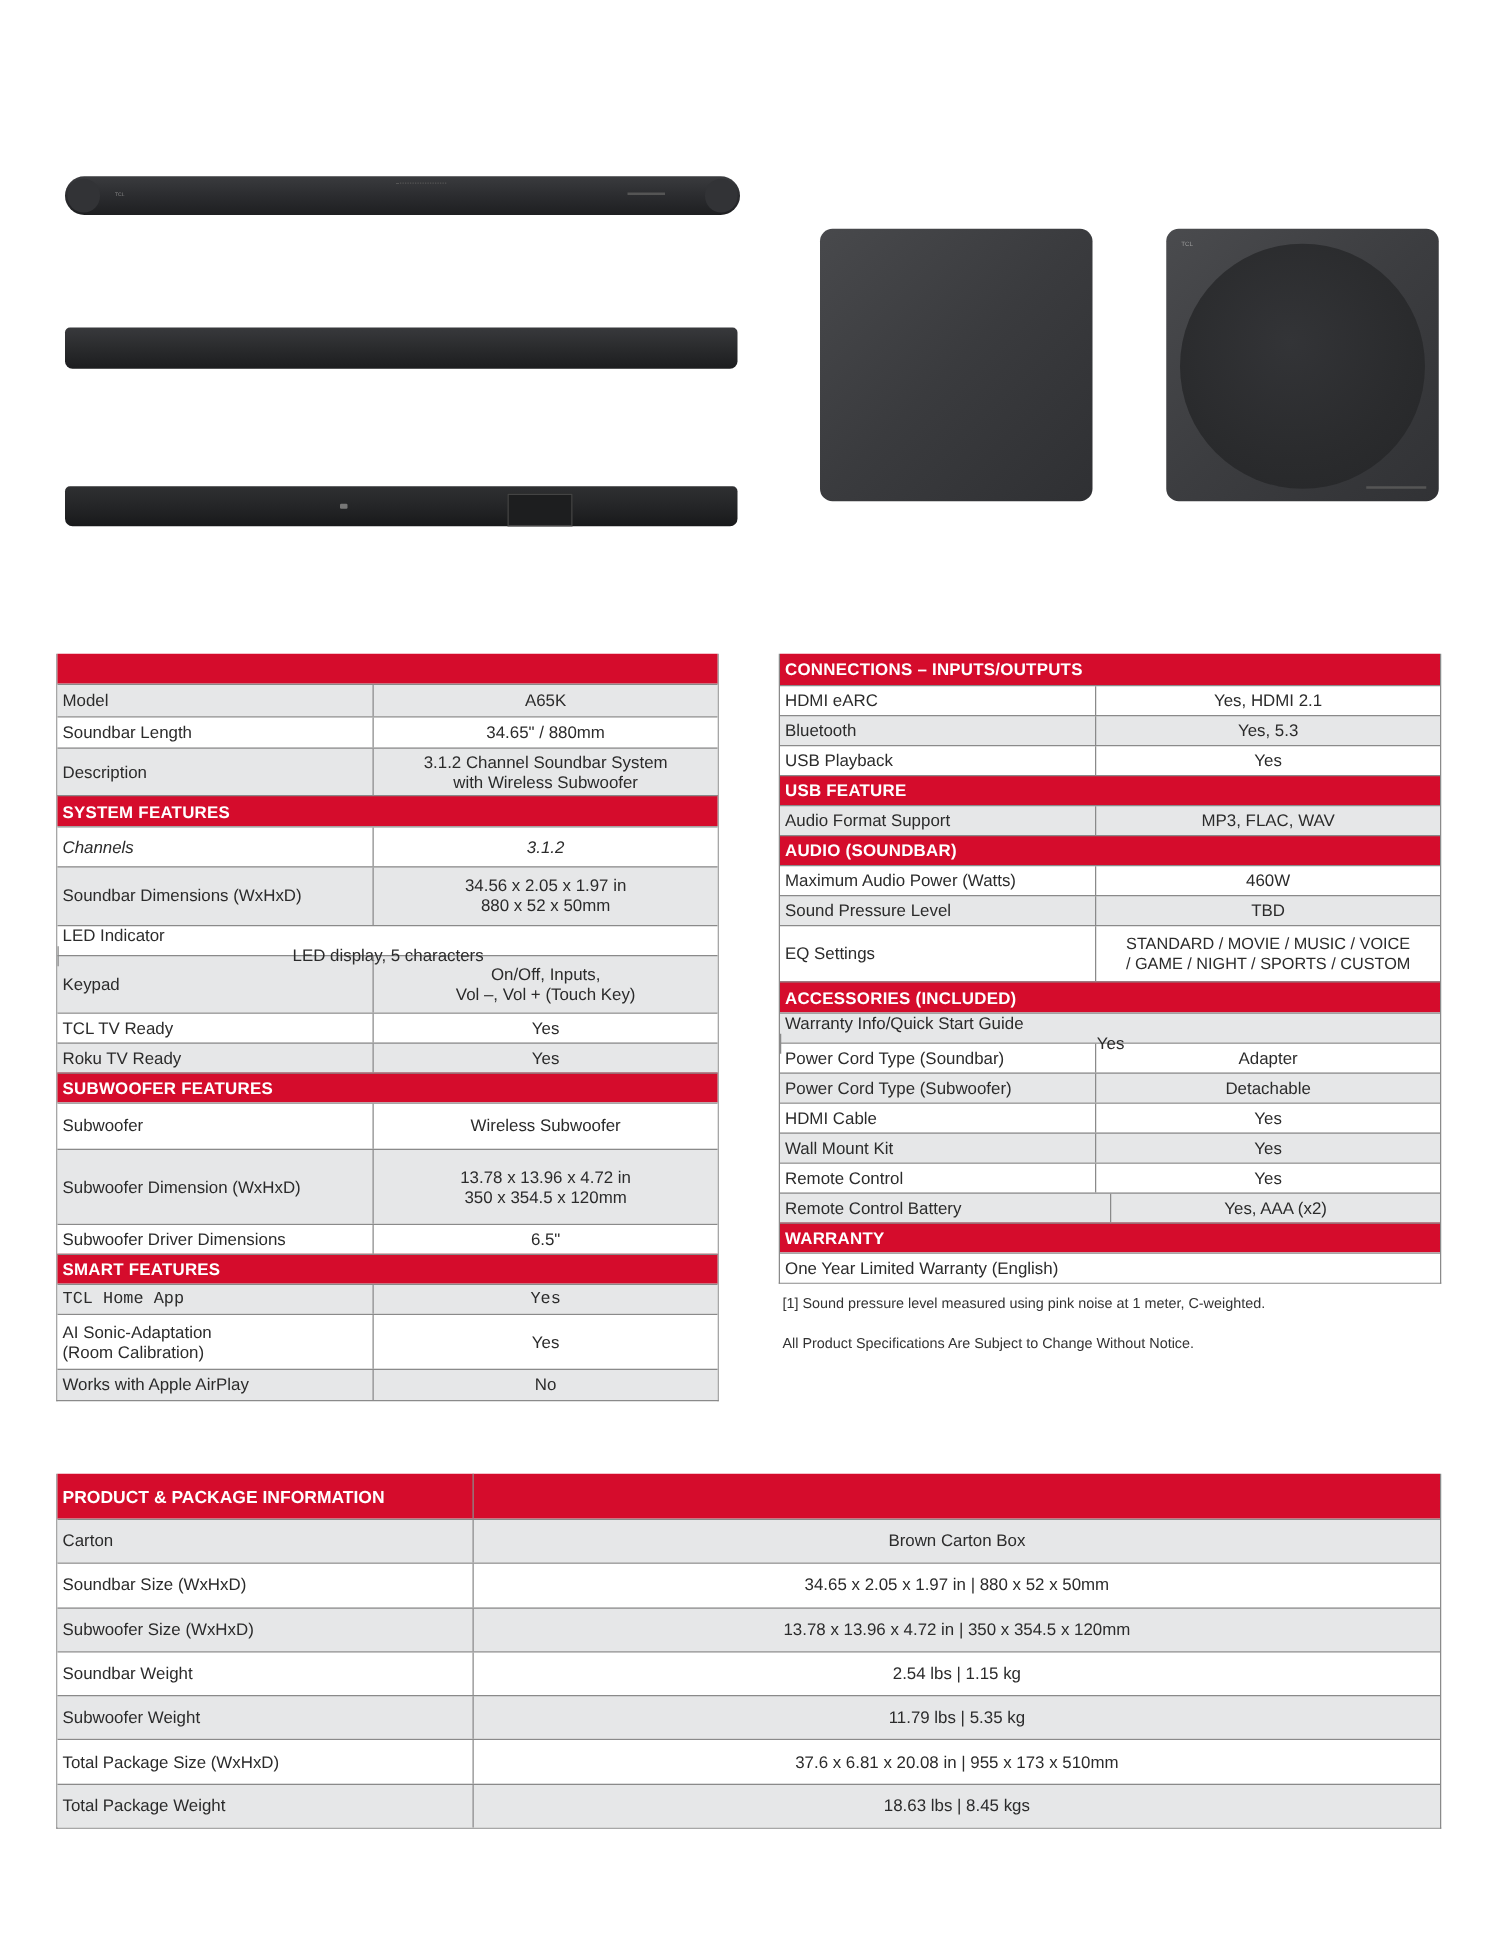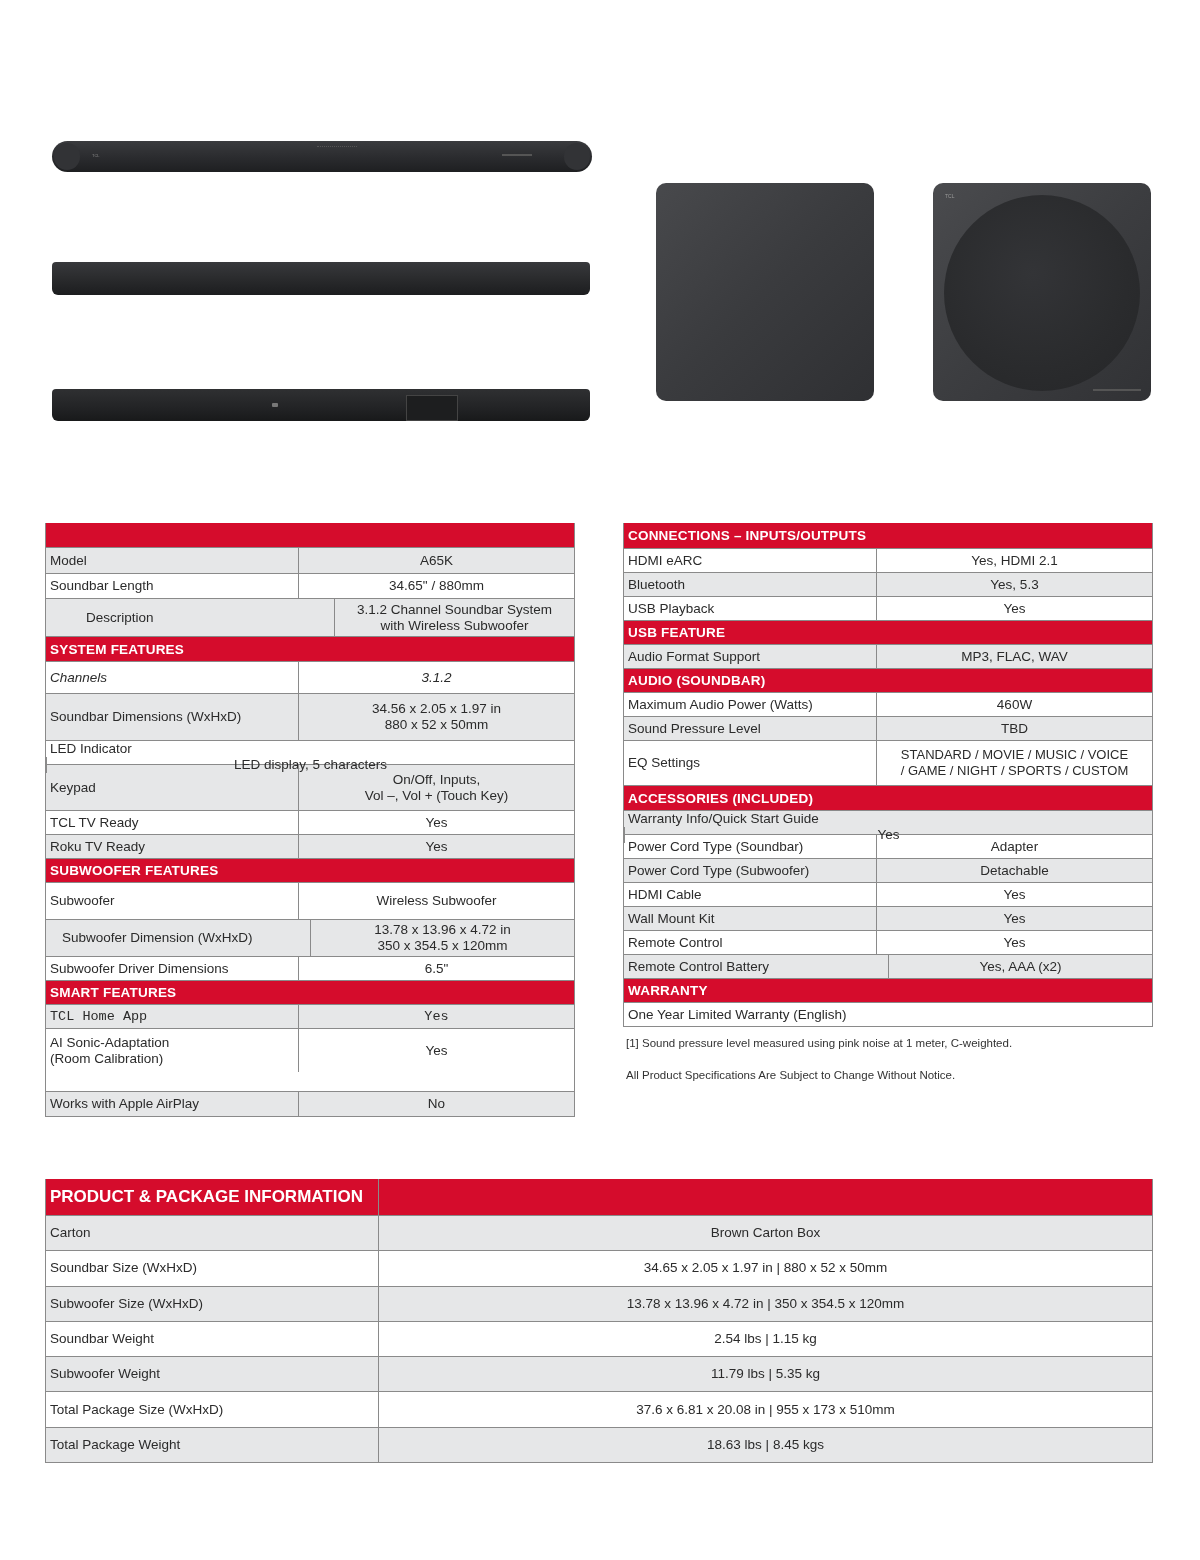--- a/index.html
+++ b/index.html
@@ -46,21 +46,21 @@
   #left-table .lbl { width: 252px; }
   #right-table { left: 623px; top: 523px; width: 530px; }
   #right-table .lbl { width: 252px; }
 
   .note { position: absolute; left: 626px; font-size: 11.5px; color: #333; }
 
   #pkg-table { left: 45px; top: 1179px; width: 1108px; }
   #pkg-table .lbl { width: 332px; }
   #pkg-table .row { height: 35.3px; }
   #pkg-table .sec-row { display: flex; height: 36px; background: #d50c2c; }
-  #pkg-table .sec-row .h1 { width: 332px; color: #fff; font-weight: bold; font-size: 17px; display: flex; align-items: center; padding-left: 4px; }
+  #pkg-table .sec-row .h1 { width: 332px; color: #fff; font-weight: bold; font-size: 14px; display: flex; align-items: center; padding-left: 4px; }
   #pkg-table .sec-row .h2 { flex: 1; border-left: 1px solid #8a8a8a; }
 </style>
 </head>
 <body>
 
 <div class="prod sb-top">
   <div class="cap l"></div>
   <div class="cap r"></div>
   <span class="logo">TCL</span>
   <div class="btns"></div>
@@ -82,21 +82,21 @@
   <div class="sec" style="height:24px;border-top:none;"></div>
 
   <div class="row gray" style="height:26px;">
     <div class="lbl">Model</div>
     <div class="val">A65K</div>
   </div>
   <div class="row white" style="height:25px;">
     <div class="lbl">Soundbar Length</div>
     <div class="val">34.65" / 880mm</div>
   </div>
-  <div class="row gray" style="height:38px;padding-left:36px;">
+  <div class="row gray" style="height:38px;">
     <div class="lbl">Description</div>
     <div class="val ml">3.1.2 Channel Soundbar System<br>with Wireless Subwoofer</div>
   </div>
 
   <div class="sec" style="height:25px;">SYSTEM FEATURES</div>
   <div class="row white" style="height:32px;font-style:italic;">
     <div class="lbl">Channels</div>
     <div class="val">3.1.2</div>
   </div>
   <div class="row gray" style="height:47px;">
@@ -118,39 +118,39 @@
   <div class="row gray" style="height:24px;">
     <div class="lbl">Roku TV Ready</div>
     <div class="val">Yes</div>
   </div>
 
   <div class="sec" style="height:24px;">SUBWOOFER FEATURES</div>
   <div class="row white" style="height:37px;">
     <div class="lbl">Subwoofer</div>
     <div class="val">Wireless Subwoofer</div>
   </div>
-  <div class="row gray" style="height:37px;padding-left:12px;">
+  <div class="row gray" style="height:60px;">
     <div class="lbl">Subwoofer Dimension (WxHxD)</div>
     <div class="val ml">13.78 x 13.96 x 4.72 in<br>350 x 354.5 x 120mm</div>
   </div>
   <div class="row white" style="height:24px;">
     <div class="lbl">Subwoofer Driver Dimensions</div>
     <div class="val">6.5"</div>
   </div>
 
   <div class="sec" style="height:24px;">SMART FEATURES</div>
   <div class="row gray" style="height:24px;font-family:Liberation Mono, monospace;">
     <div class="lbl">TCL Home App</div>
     <div class="val">Yes</div>
   </div>
   <div class="row white" style="height:44px;">
     <div class="lbl ml">AI Sonic-Adaptation<br>(Room Calibration)</div>
     <div class="val">Yes</div>
   </div>
-  <div class="row gray" style="height:25px;margin-top:19px;">
+  <div class="row gray" style="height:25px;">
     <div class="lbl">Works with Apple AirPlay</div>
     <div class="val">No</div>
   </div>
 </div>
 
 <div class="tbl" id="right-table">
   <div class="sec" style="height:25px;border-top:none;">CONNECTIONS – INPUTS/OUTPUTS</div>
   <div class="row white" style="height:24px;">
     <div class="lbl">HDMI eARC</div>
     <div class="val">Yes, HDMI 2.1</div>

